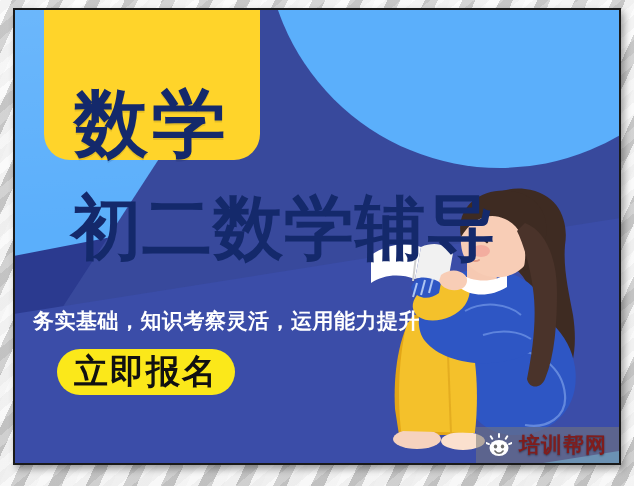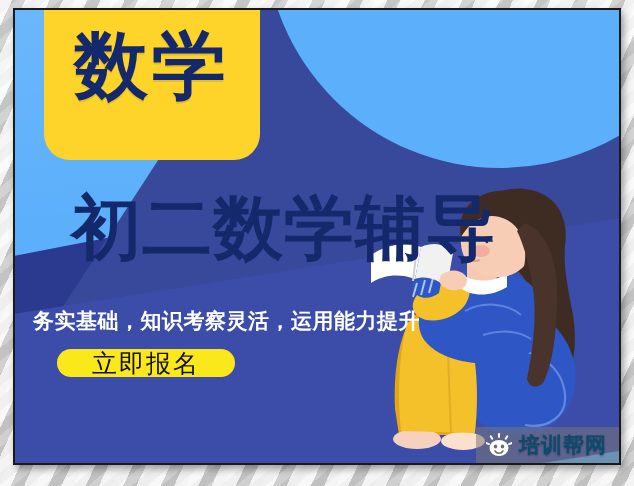--- a/index.html
+++ b/index.html
@@ -62,21 +62,21 @@
     transform:rotate(-9deg);
     transform-origin:left bottom;
     z-index:1;
   }
   
   .subject-tag{
     position:absolute;left:29px;top:0;width:216px;height:150px;
     background:#FFD42A;
     border-bottom-left-radius:26px;border-bottom-right-radius:26px;
     z-index:4;
-    display:flex;align-items:flex-start;justify-content:center;
+    display:flex;align-items:flex-end;justify-content:center;
   }
   .subject-tag .subject-text{
     font-family:"DejaVu Sans","Liberation Sans",sans-serif;
     font-size:74px;font-weight:bold;color:#14296B;
     letter-spacing:4px;line-height:1;
     padding-top:18px;
     text-shadow:0 2px 0 rgba(0,0,0,.10);
   }
   
   .headline{
@@ -89,40 +89,40 @@
   
   .subtitle{
     position:absolute;left:18px;top:297px;width:470px;
     z-index:5;
     font-family:"DejaVu Sans","Liberation Sans",sans-serif;
     font-size:21px;font-weight:bold;color:#ffffff;
     letter-spacing:.5px;white-space:nowrap;
   }
   
   .cta{
-    position:absolute;left:42px;top:339px;width:178px;height:28px;
+    position:absolute;left:42px;top:339px;width:178px;height:46px;
     background:#FBE81A;border:none;border-radius:23px;
     z-index:6;cursor:pointer;padding:0;
     font-family:"DejaVu Sans","Liberation Sans",sans-serif;
-    font-size:25px;font-weight:normal;color:#111111;letter-spacing:2px;
+    font-size:34px;font-weight:bold;color:#111111;letter-spacing:2px;
     display:flex;align-items:center;justify-content:center;
   }
   
   .illus{position:absolute;right:4px;bottom:0;width:260px;height:280px;z-index:5;}
   
   .watermark{
     position:absolute;right:0px;bottom:0px;height:36px;
     display:flex;align-items:center;gap:7px;
     padding:0 12px 0 10px;
     background:rgba(120,120,120,.55);
     z-index:20;
   }
   .watermark .wm-text{
     font-family:Liberation Serif, serif;
-    font-size:21px;font-weight:bold;color:#0c4a6e;letter-spacing:1px;
+    font-size:21px;font-weight:bold;color:#7f1d1d;letter-spacing:1px;
     text-shadow:0 1px 2px rgba(0,0,0,.4);
   }
 </style>
 </head>
 <body>
 
 <div id="page">
 
   <div id="poster">
 

